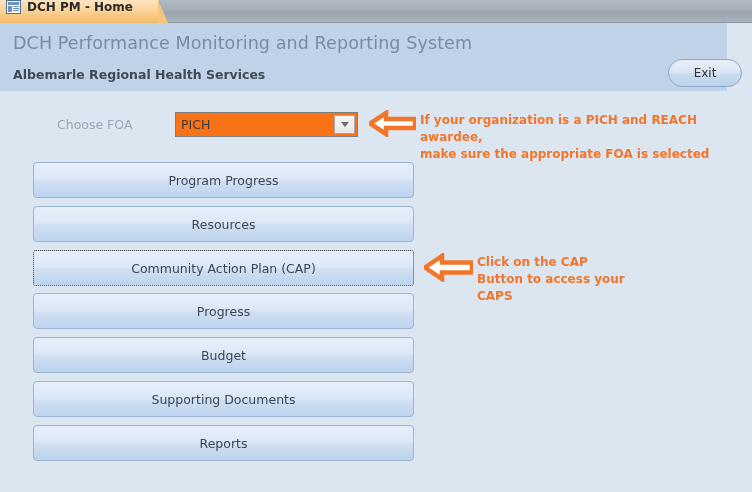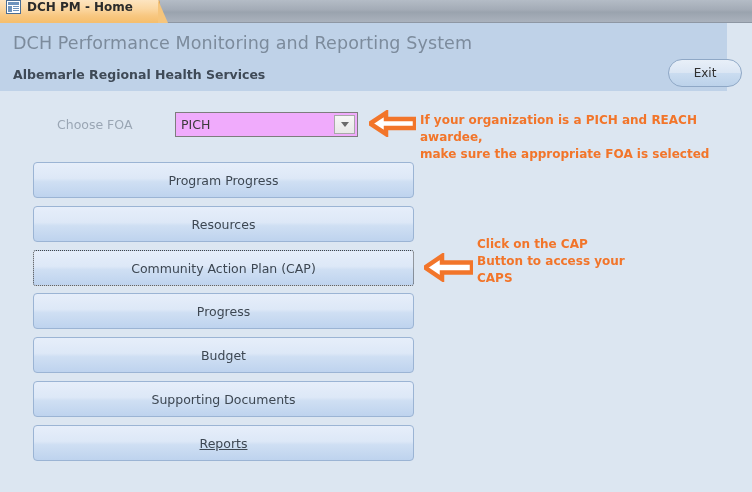--- a/index.html
+++ b/index.html
@@ -143,21 +143,21 @@
     position: absolute;
     left: 57px; top: 117px;
     font-size: 12.5px;
     color: #9aa6b4;
     white-space: nowrap;
   }
   .foa-combo {
     position: absolute;
     left: 175px; top: 112px;
     width: 183px; height: 25px;
-    background: #f0abfc;
+    background: #f97316;
     border: 1px solid #7d7d7d;
     box-sizing: border-box;
     display: flex;
     align-items: stretch;
     cursor: pointer;
   }
   .foa-combo .value {
     flex: 1 1 auto;
     display: flex;
     align-items: center;
@@ -215,21 +215,21 @@
     font-weight: bold;
     line-height: 17px;
     white-space: pre-line;
   }
   .arrow {
     position: absolute;
     display: block;
   }
 
   .note-foa  { left: 420px; top: 112px; }
-  .note-cap  { left: 477px; top: 236px; }
+  .note-cap  { left: 477px; top: 254px; }
 </style>
 </head>
 <body>
 
 <div id="app">
 
   <div class="tabstrip">
     <div class="tab">
       <span class="tab-icon">
         <i class="bar-top"></i>
@@ -271,21 +271,21 @@
   <div class="navbtn" style="top:206px;">Resources</div>
 
   <div class="navbtn focused" style="top:250px;">Community Action Plan (CAP)</div>
 
   <div class="navbtn" style="top:293px;">Progress</div>
 
   <div class="navbtn" style="top:337px;">Budget</div>
 
   <div class="navbtn" style="top:381px;">Supporting Documents</div>
 
-  <div class="navbtn" style="top:425px;text-decoration:underline;">Reports</div>
+  <div class="navbtn" style="top:425px;">Reports</div>
 
   <svg class="arrow" style="left:424px; top:253px;" width="49" height="29" viewBox="0 0 49 29">
     <path d="M1 14.5 L18 3 L18 9.5 L48 9.5 L48 19.5 L18 19.5 L18 26 Z" fill="#ffffff" stroke="#f2752a" stroke-width="4.5" stroke-linejoin="miter"></path>
   </svg>
 
   <div class="annot note-cap">Click on the CAP
 Button to access your
 CAPS</div>
 
 </div>

